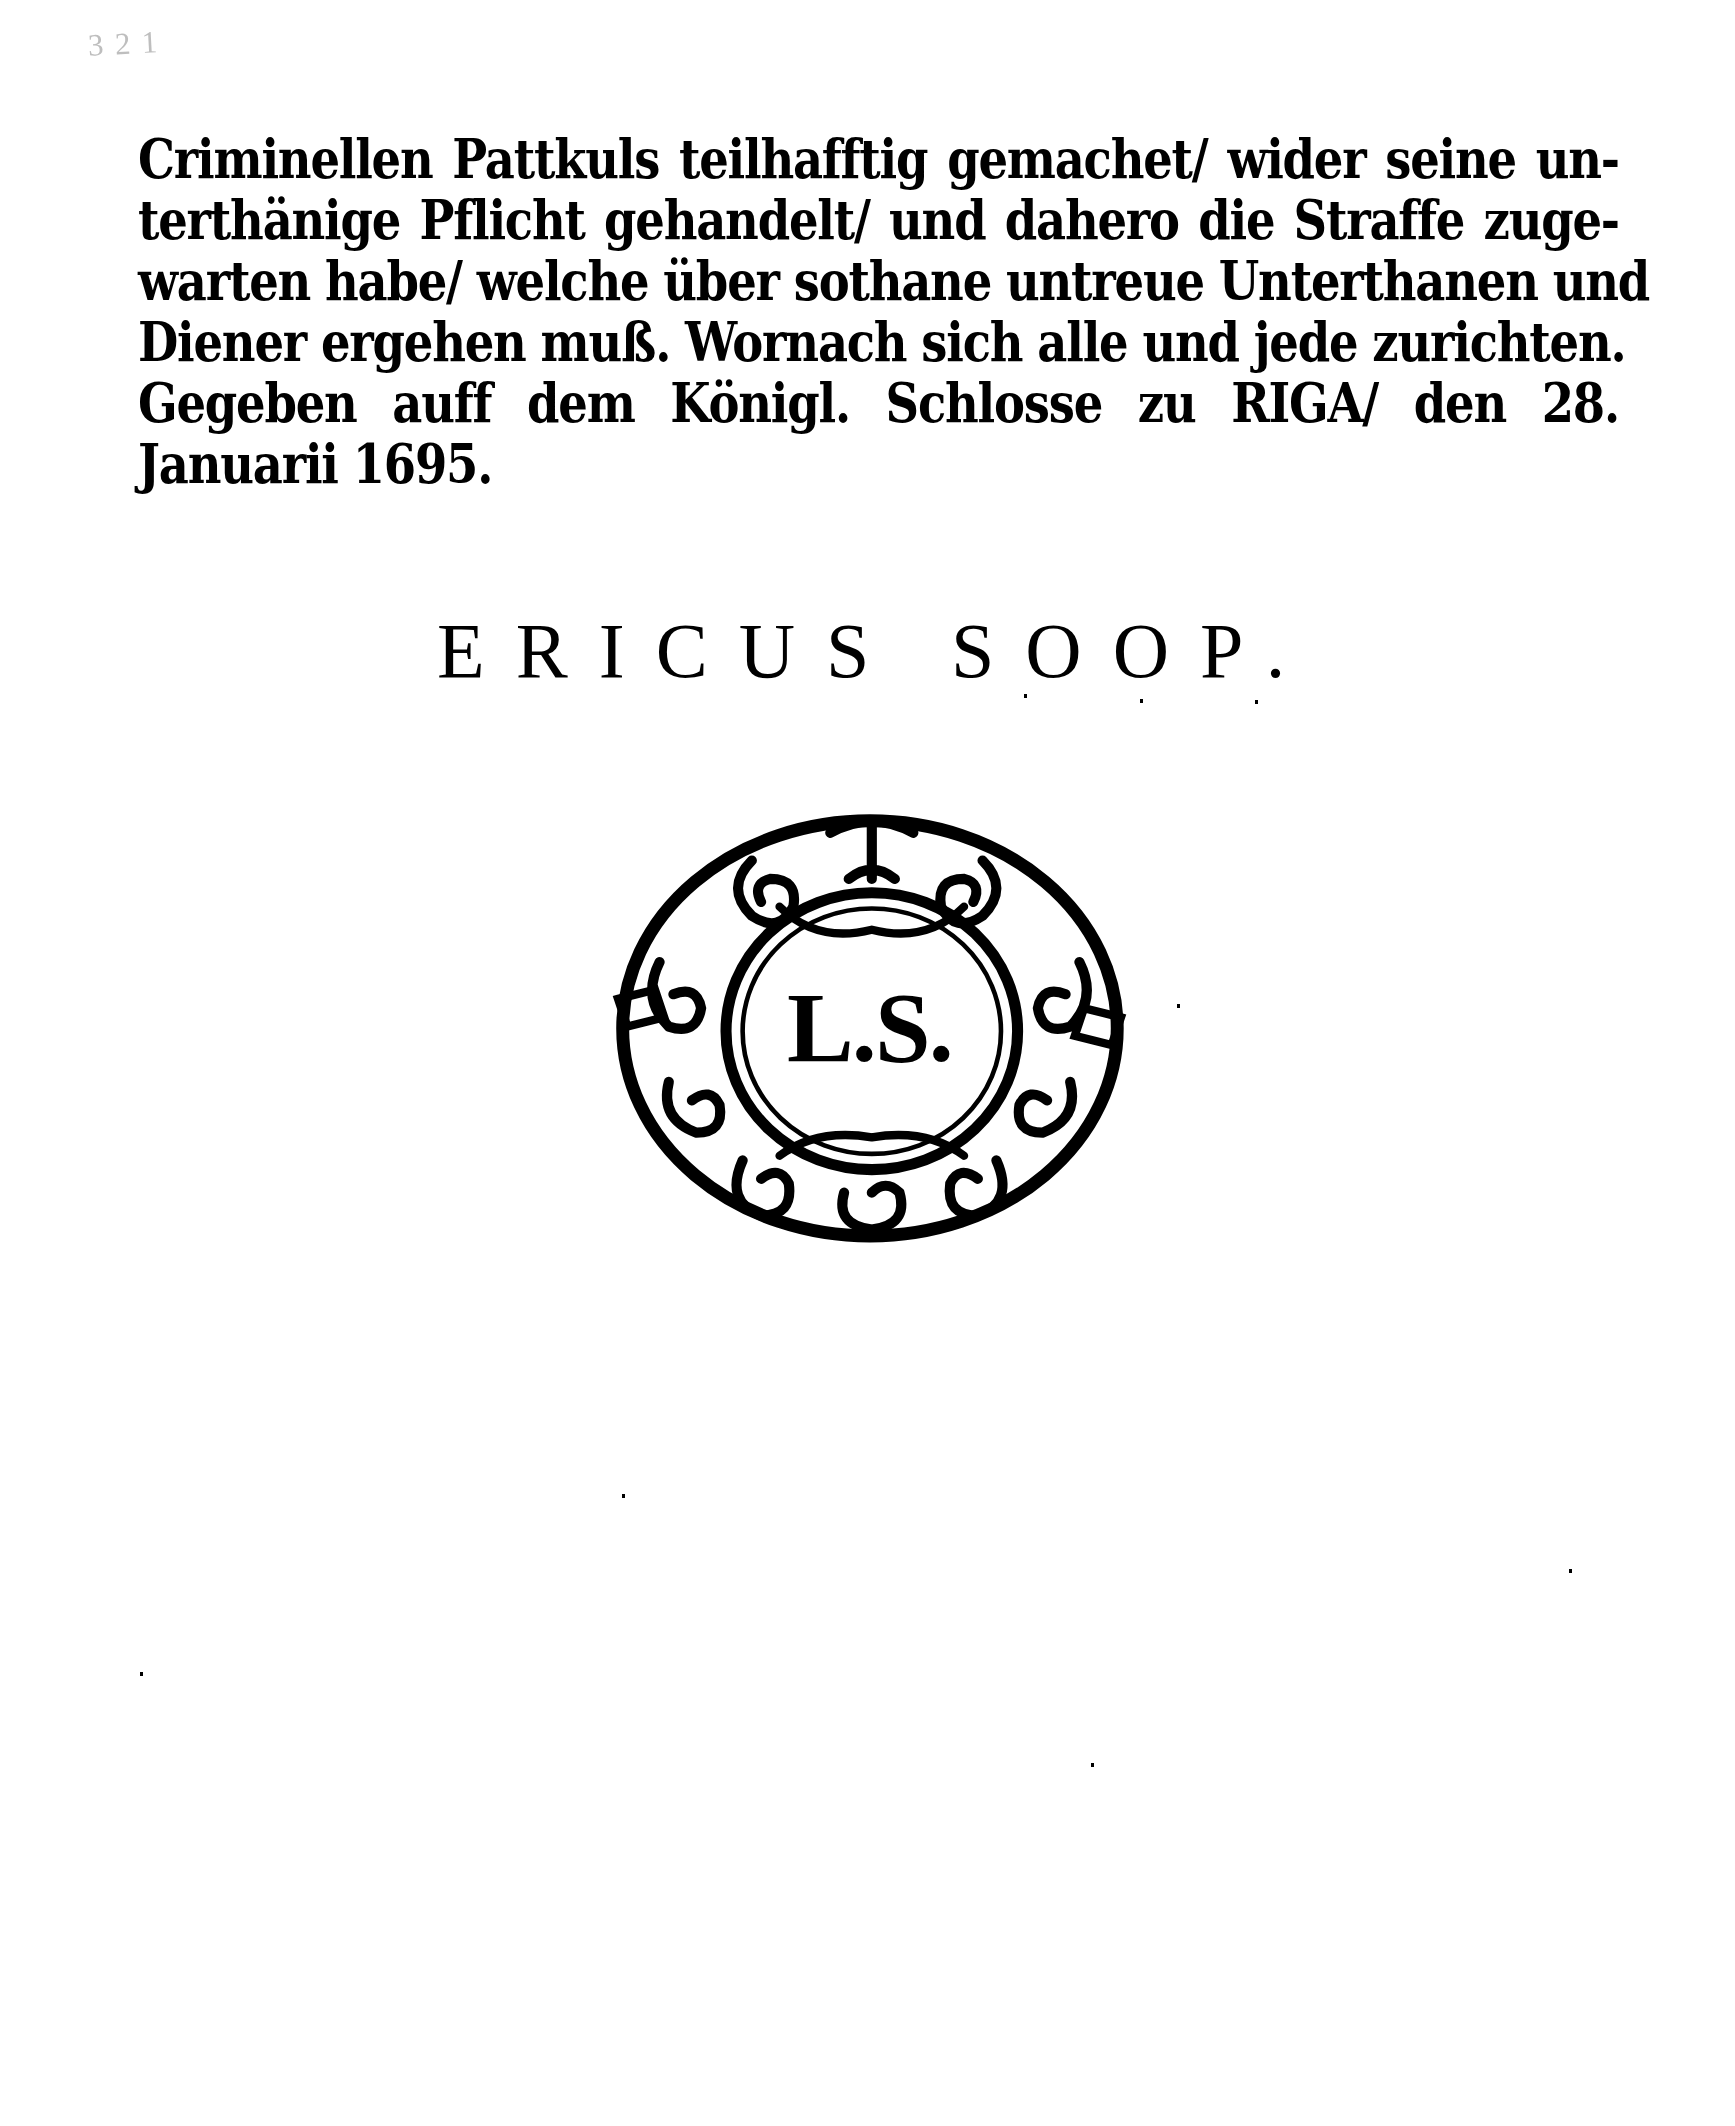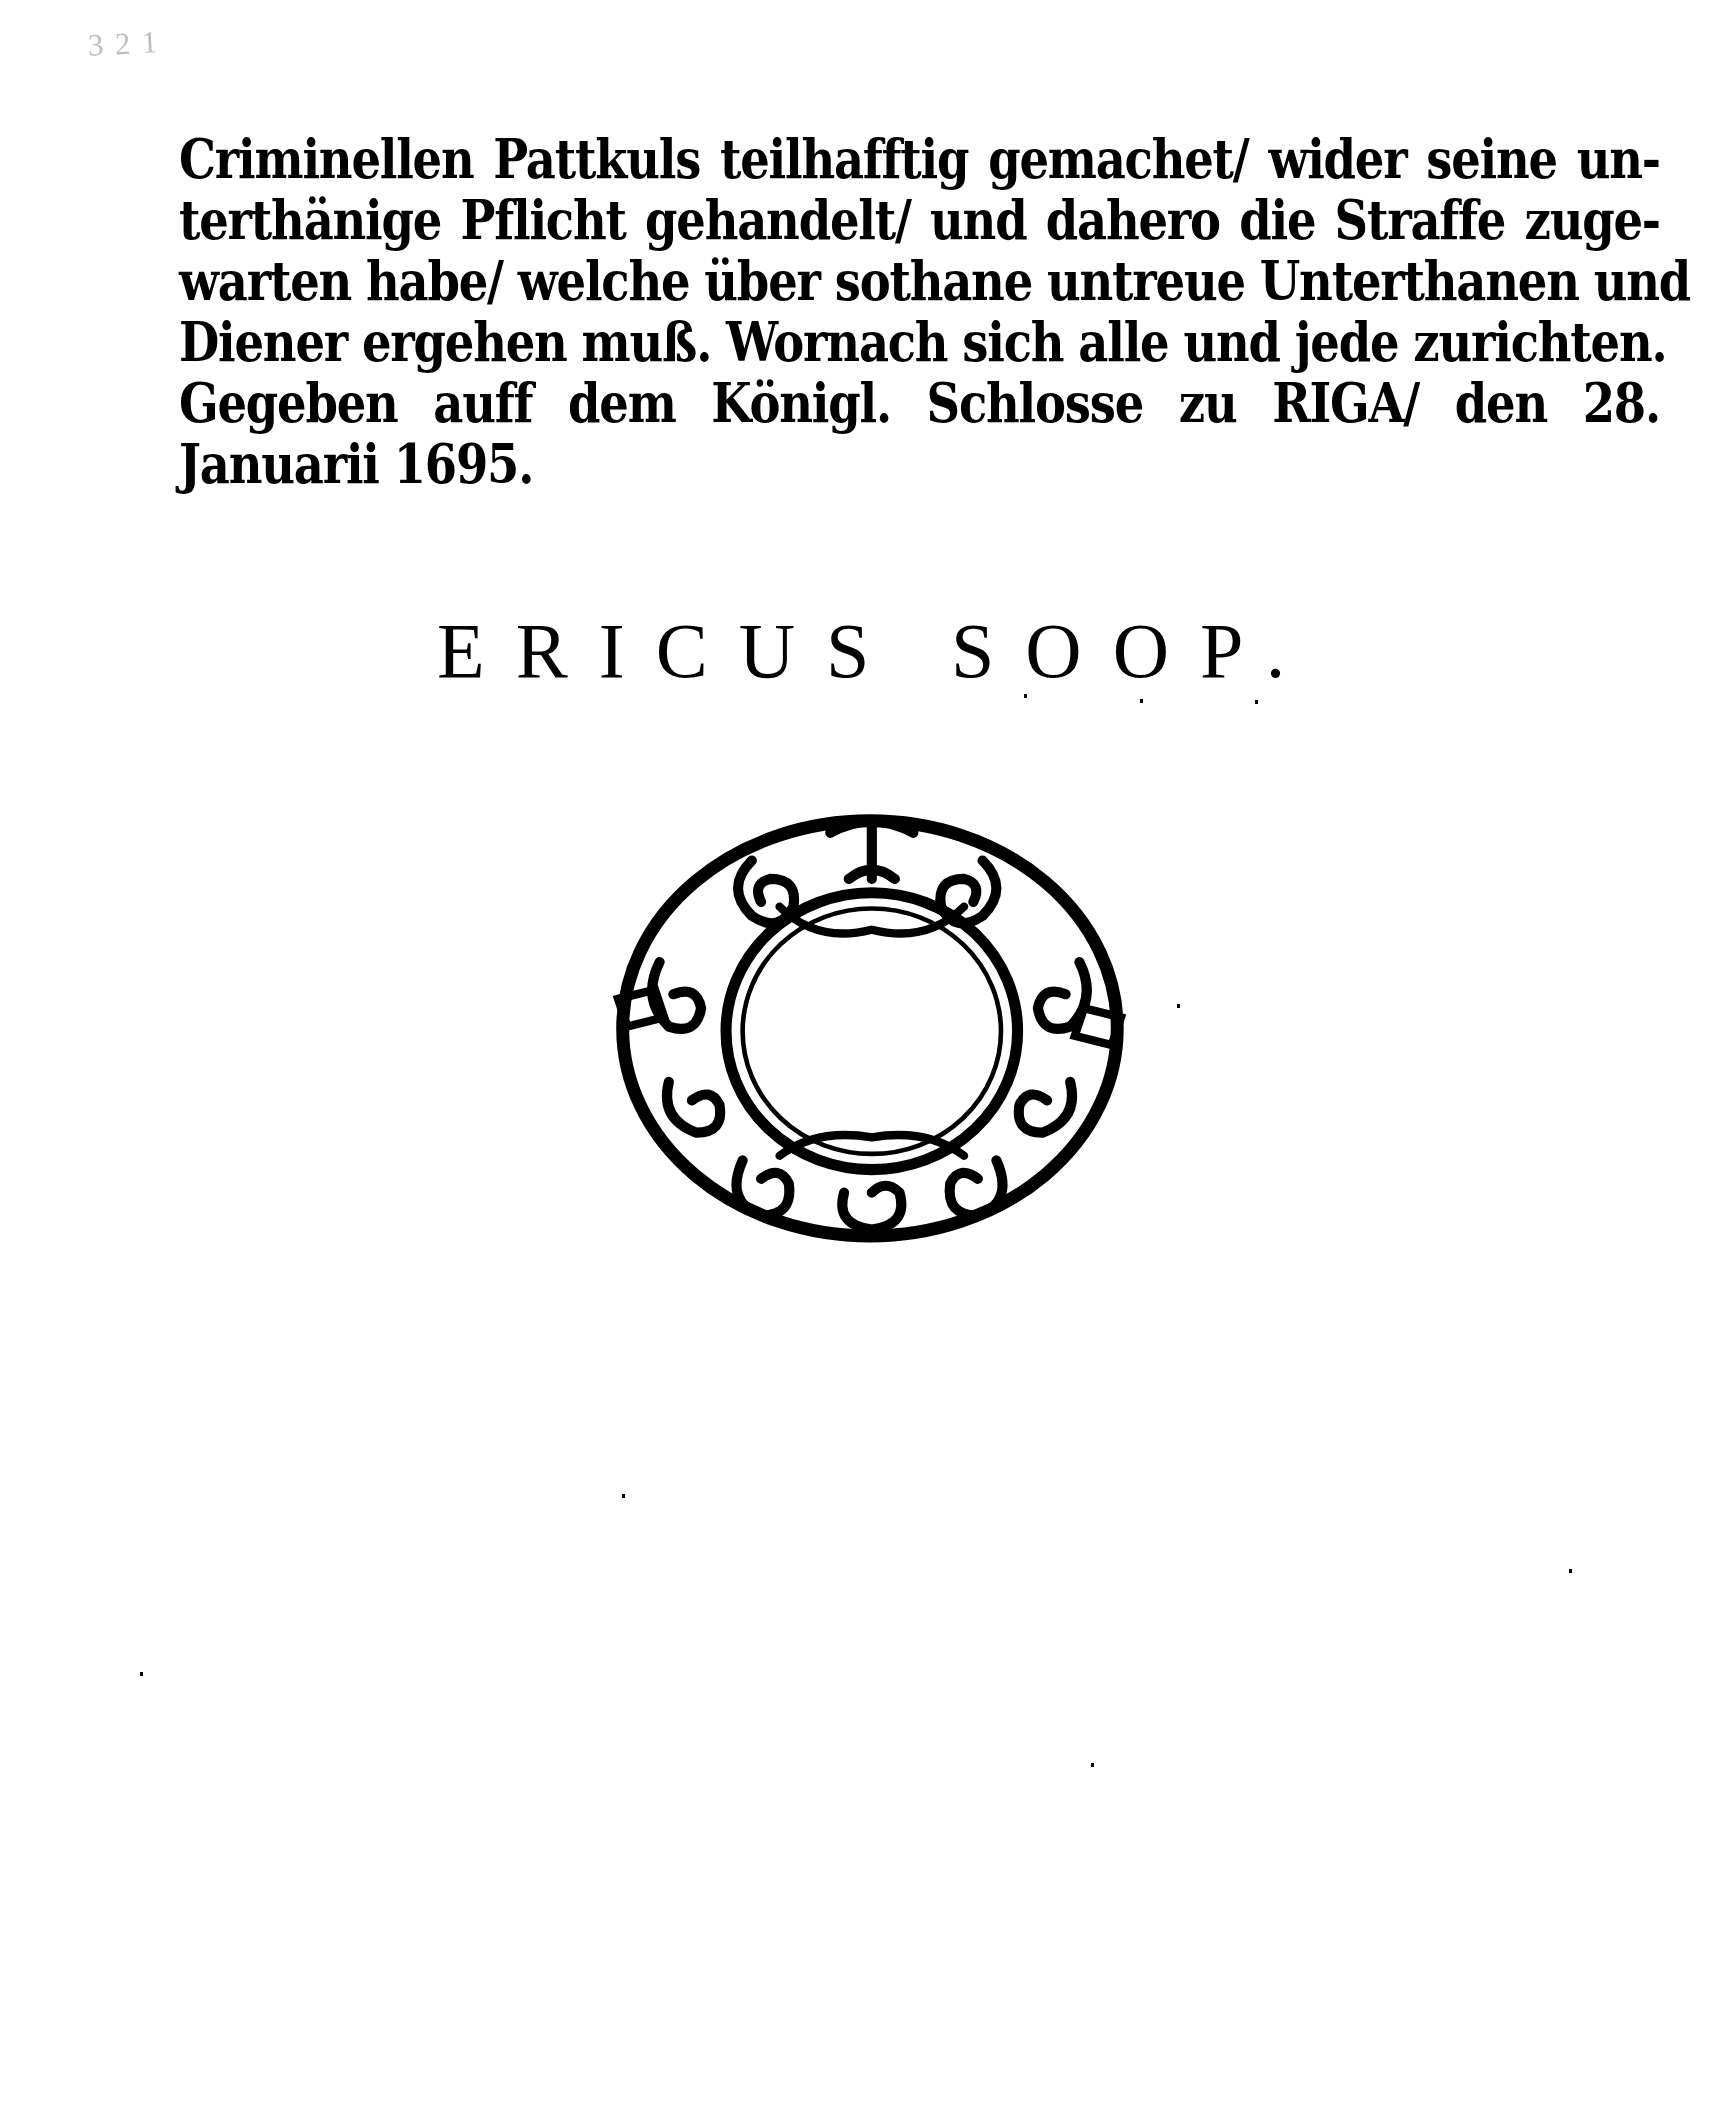--- a/index.html
+++ b/index.html
@@ -31,21 +31,20 @@
       color: #8a8a8a;
       letter-spacing: 1.8px;
       opacity: 0.55;
       transform: rotate(-3deg);
     }
     .body-text {
       position: absolute;
       left: 138px;
       top: 129px;
       width: 1481px;
-      margin-left: 41px;
     }
     .line {
       display: block;
       font-family: "DejaVu Serif", serif;
       font-weight: bold;
       font-size: 54px;
       line-height: 61px;
       height: 61px;
       white-space: nowrap;
       text-align: justify;
@@ -136,20 +135,21 @@
         </g>
 
         <g stroke-width="9">
           <path d="M25 210 l40 -10 l10 30 l-40 10 z"></path>
           <path d="M570 230 l-40 -10 l-10 30 l40 10 z"></path>
           <path d="M200 110 q40 40 100 25 q60 15 100 -25"></path>
           <path d="M200 380 q40 -30 100 -20 q60 -10 100 20"></path>
         </g>
       </g>
     </svg>
+    <div class="seal-initials">L.S.</div>
   </div>
 
   <div class="speck" style="left:1024px; top:694px;"></div>
   <div class="speck" style="left:1140px; top:699px;"></div>
   <div class="speck" style="left:1255px; top:700px;"></div>
   <div class="speck" style="left:622px; top:1494px;"></div>
   <div class="speck" style="left:1569px; top:1569px;"></div>
   <div class="speck" style="left:140px; top:1672px;"></div>
   <div class="speck" style="left:1091px; top:1763px;"></div>
   <div class="speck" style="left:1177px; top:1004px;"></div>

